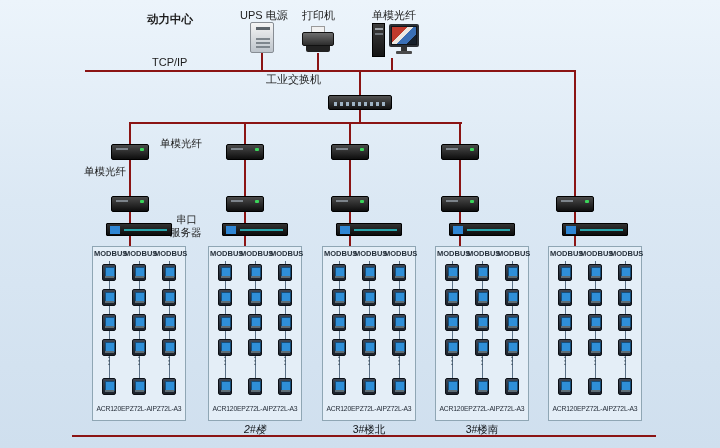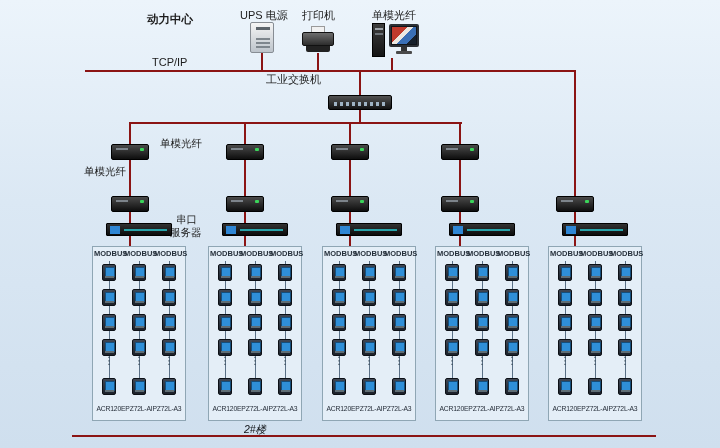--- a/index.html
+++ b/index.html
@@ -196,20 +196,21 @@
         <div class="meter" style="left: 362px; top: 378px;"></div>
         <div class="modbus" style="left: 384px; top: 249px; width: 30px;">MODBUS</div>
         <div class="busline" style="left: 399px; top: 261px; height: 132px;"></div>
         <div class="meter" style="left: 392px; top: 264px;"></div>
         <div class="meter" style="left: 392px; top: 289px;"></div>
         <div class="meter" style="left: 392px; top: 314px;"></div>
         <div class="meter" style="left: 392px; top: 339px;"></div>
         <div class="dots" style="left: 394px; top: 356px;">⋮</div>
         <div class="meter" style="left: 392px; top: 378px;"></div>
         <div class="devtxt" style="left: 322px; top: 405px; width: 94px;">ACR120EPZ72L-AIPZ72L-A3</div>
+        <div class="gname" style="left: 322px; top: 423px; width: 94px;">3#楼北</div>
       </div>
       <div class="grp">
         <div class="wire v" style="left: 459px; top: 122px; height: 22px;"></div>
         <div class="transceiver" style="left: 441px; top: 144px;"></div>
         <div class="wire v" style="left: 459px; top: 160px; height: 36px;"></div>
         <div class="transceiver" style="left: 441px; top: 196px;"></div>
         <div class="wire v" style="left: 459px; top: 212px; height: 11px;"></div>
         <div class="server" style="left: 449px; top: 223px;"></div>
         <div class="wire v" style="left: 459px; top: 236px; height: 10px;"></div>
         <div class="gbox" style="left: 435px; top: 246px;"></div>
@@ -231,20 +232,21 @@
         <div class="meter" style="left: 475px; top: 378px;"></div>
         <div class="modbus" style="left: 497px; top: 249px; width: 30px;">MODBUS</div>
         <div class="busline" style="left: 512px; top: 261px; height: 132px;"></div>
         <div class="meter" style="left: 505px; top: 264px;"></div>
         <div class="meter" style="left: 505px; top: 289px;"></div>
         <div class="meter" style="left: 505px; top: 314px;"></div>
         <div class="meter" style="left: 505px; top: 339px;"></div>
         <div class="dots" style="left: 507px; top: 356px;">⋮</div>
         <div class="meter" style="left: 505px; top: 378px;"></div>
         <div class="devtxt" style="left: 435px; top: 405px; width: 94px;">ACR120EPZ72L-AIPZ72L-A3</div>
+        <div class="gname" style="left: 435px; top: 423px; width: 94px;">3#楼南</div>
       </div>
       <div class="grp">
         <div class="transceiver" style="left: 556px; top: 196px;"></div>
         <div class="wire v" style="left: 574px; top: 212px; height: 11px;"></div>
         <div class="server" style="left: 562px; top: 223px;"></div>
         <div class="wire v" style="left: 574px; top: 236px; height: 10px;"></div>
         <div class="gbox" style="left: 548px; top: 246px;"></div>
         <div class="modbus" style="left: 550px; top: 249px; width: 30px;">MODBUS</div>
         <div class="busline" style="left: 565px; top: 261px; height: 132px;"></div>
         <div class="meter" style="left: 558px; top: 264px;"></div>

